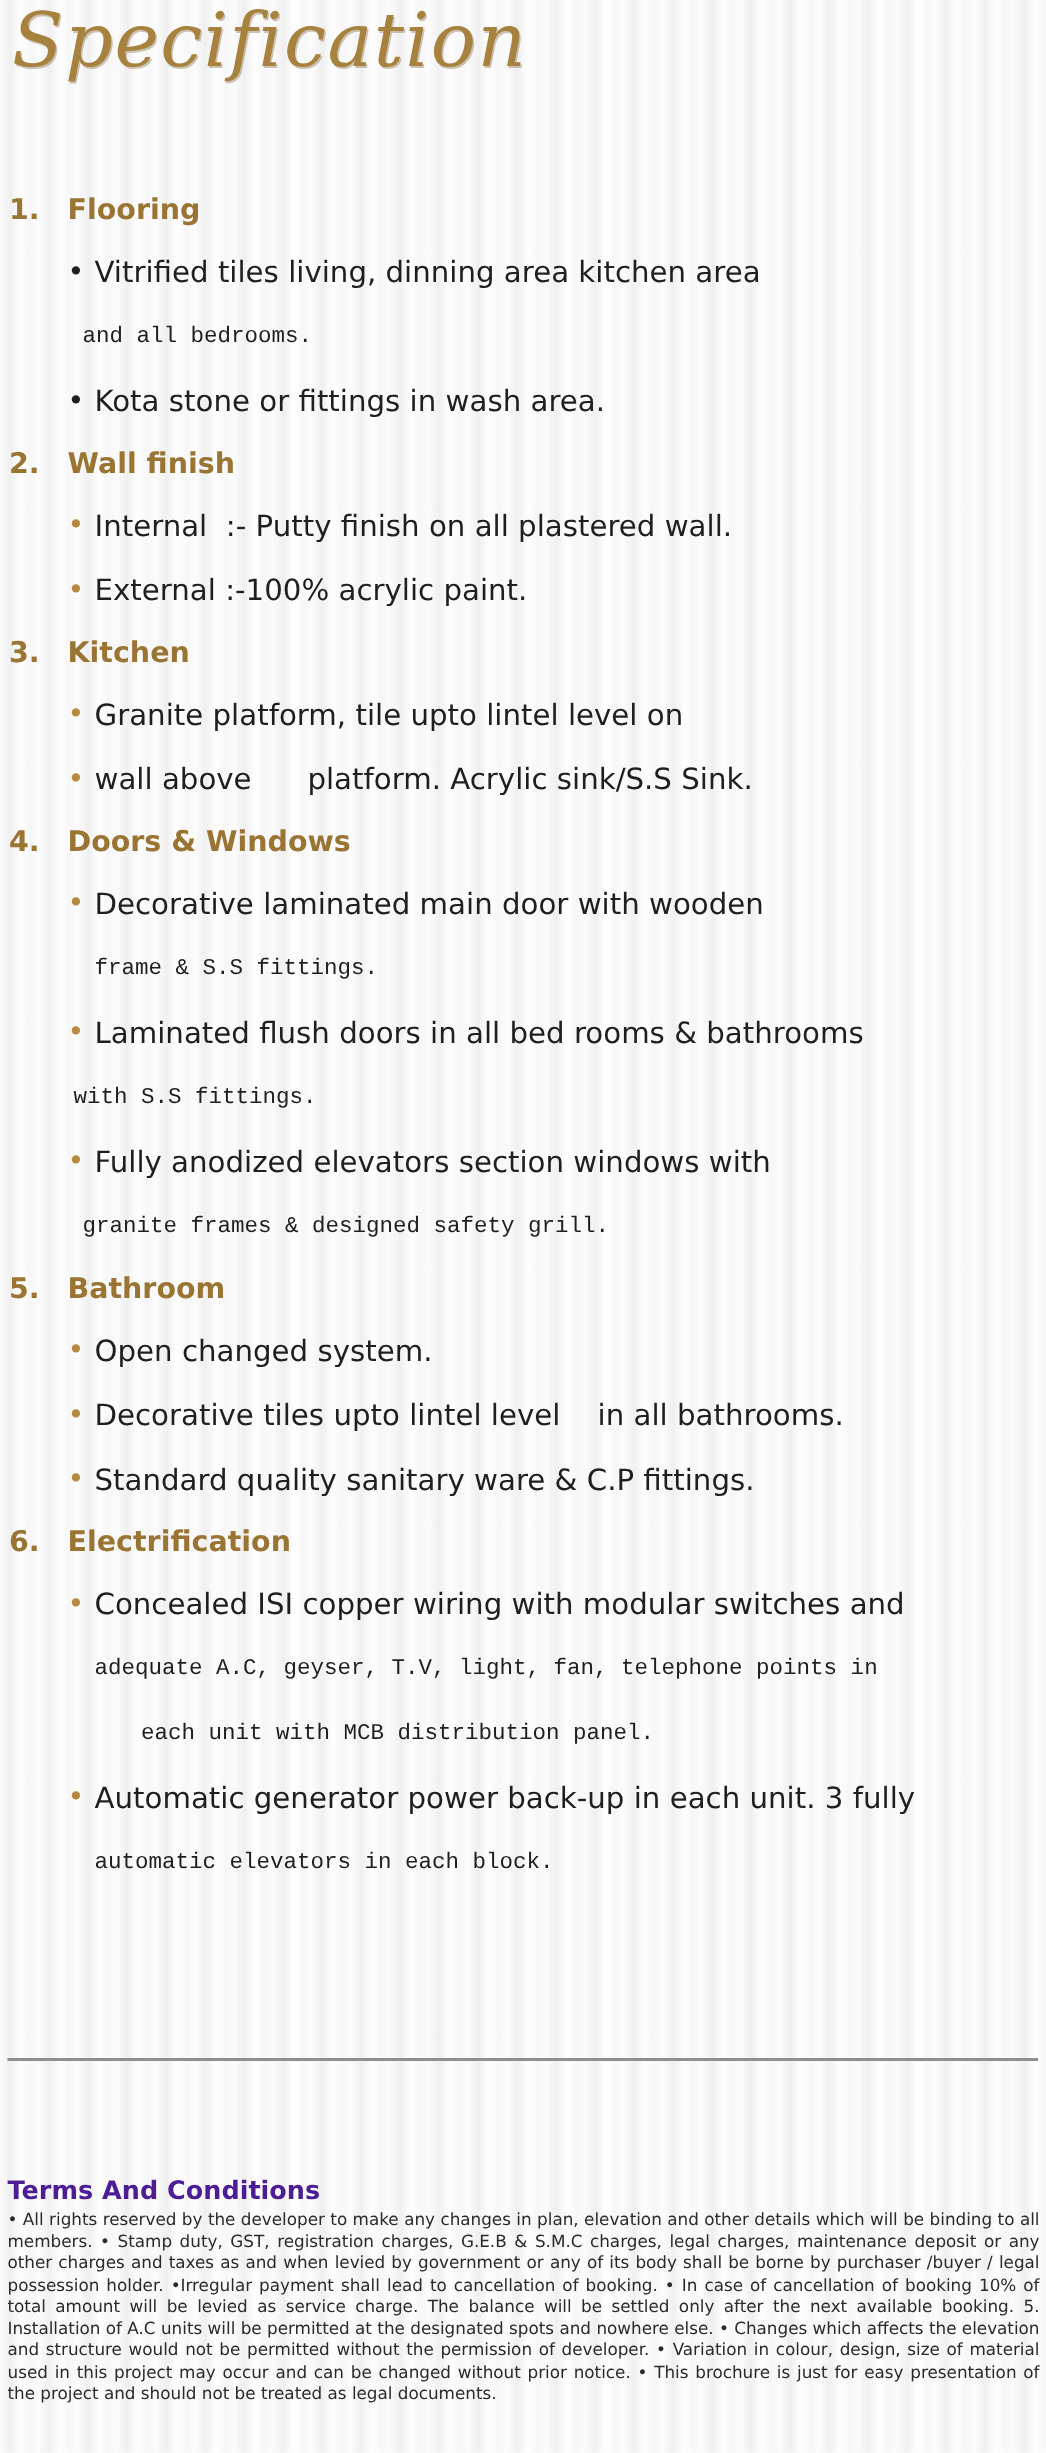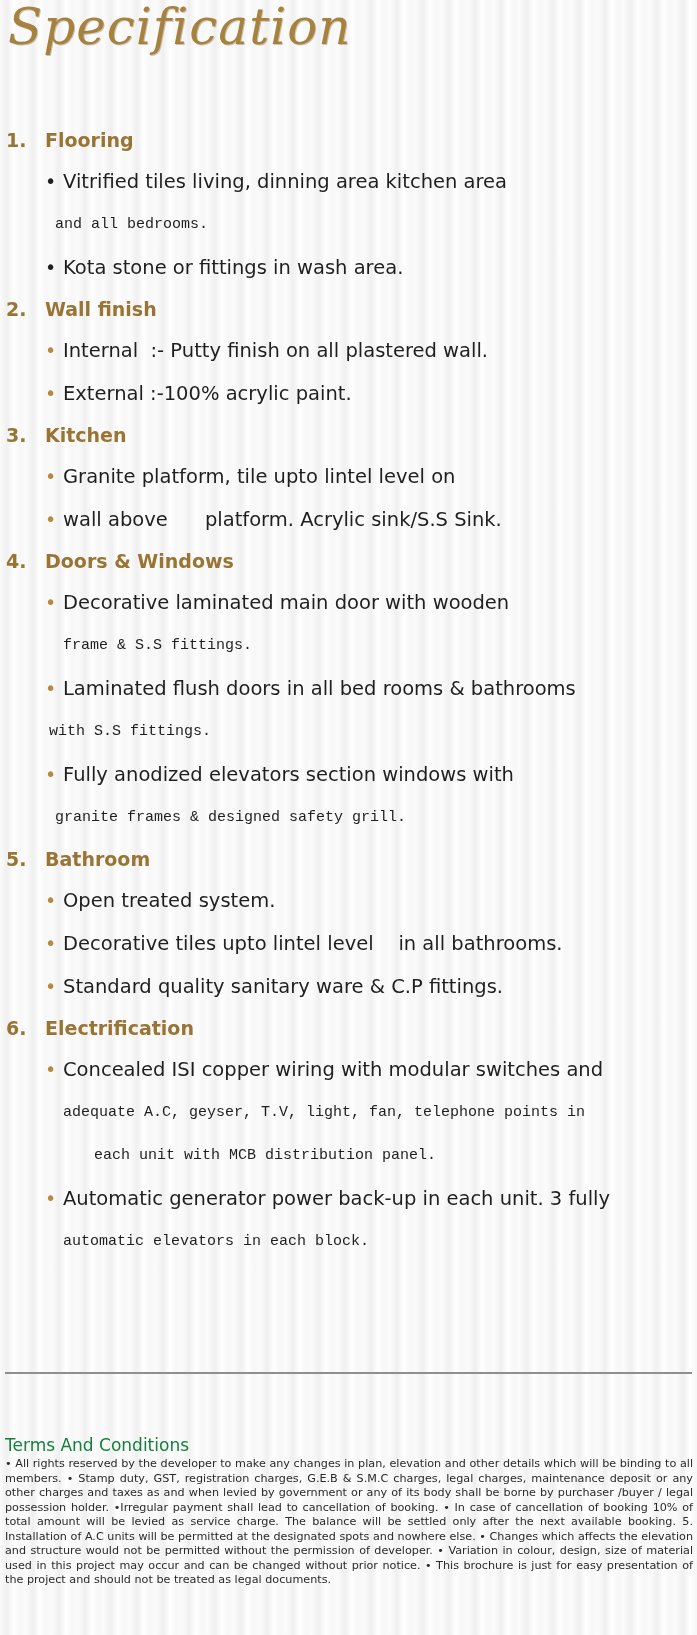--- a/index.html
+++ b/index.html
@@ -95,24 +95,24 @@
       height: 2px;
       background: #8f8f8f;
     }
     .terms {
       position: absolute;
       left: 5px;
       top: 1435px;
       width: 688px;
     }
     .terms-title {
-      font-weight: normal;
+      font-weight: bold;
       font-size: 17px;
-      color: #15803d;
-      margin: 0 0 2px 0;
+      color: #4c1d95;
+      margin: 16px 0 2px 0;
     }
     .terms-body {
       font-size: 11.2px;
       line-height: 14.5px;
       color: #2a2a2a;
       text-align: justify;
     }
   </style>
 </head>
 <body>
@@ -191,21 +191,21 @@
       <div class="cont" style="">granite frames &amp; designed safety grill.</div>
     </div>
 
     <div>
       <div class="section-head">
         <span class="section-num">5.</span>
         <span class="section-title">Bathroom</span>
       </div>
       <div class="item">
         <span class="bullet">•</span>
-        <span>Open treated system.</span>
+        <span>Open changed system.</span>
       </div>
       <div class="item">
         <span class="bullet">•</span>
         <span style="white-space:pre">Decorative tiles upto lintel level    in all bathrooms.</span>
       </div>
       <div class="item">
         <span class="bullet">•</span>
         <span>Standard quality sanitary ware &amp; C.P fittings.</span>
       </div>
     </div>

